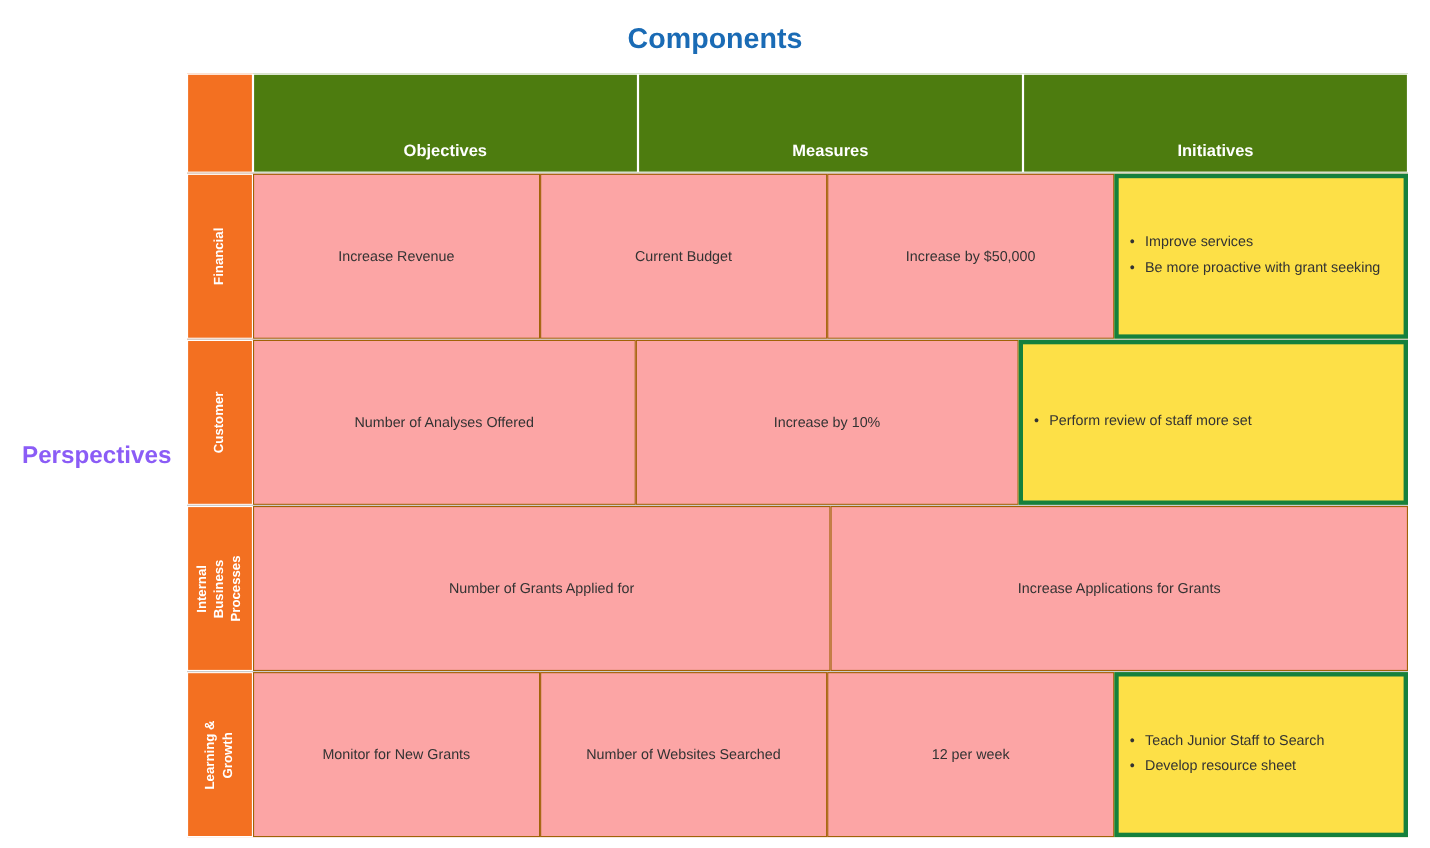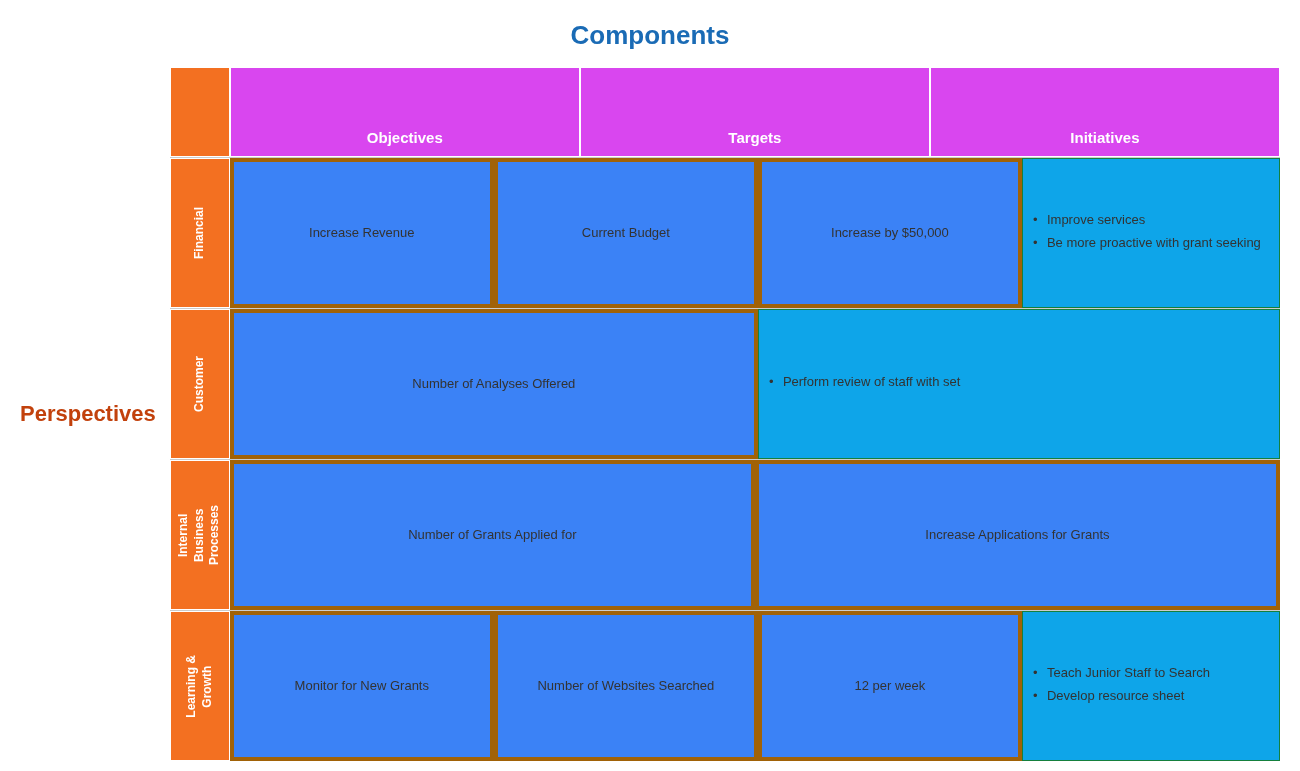--- a/index.html
+++ b/index.html
@@ -33,21 +33,21 @@
 
     .content-area {
       display: flex;
       flex-direction: row;
       align-items: center;
       width: 100%;
       flex: 1;
     }
 
     .perspectives-label {
-      color: #c2410c;
+      color: #8b5cf6;
       font-size: 22px;
       font-weight: bold;
       writing-mode: horizontal-tb;
       margin-right: 14px;
       white-space: nowrap;
     }
 
     .table-outer {
       display: flex;
       flex-direction: column;
@@ -63,21 +63,21 @@
 
     .corner-cell {
       width: 60px;
       flex-shrink: 0;
       background: #f37021;
       border: 1px solid #fff;
     }
 
     .header-cell {
       flex: 1;
-      background: #d946ef;
+      background: #4d7c0f;
       color: #fff;
       font-weight: bold;
       font-size: 15px;
       text-align: center;
       padding: 10px 6px;
       border: 1px solid #fff;
       display: flex;
       align-items: flex-end;
       justify-content: center;
       min-height: 90px;
@@ -114,44 +114,44 @@
       font-size: 12px;
       writing-mode: vertical-rl;
       transform: rotate(180deg);
       text-align: center;
       white-space: pre-line;
       line-height: 1.3;
     }
 
     .data-cell {
       flex: 1;
-      border: 4px solid #a16207;
+      border: 1px solid #a16207;
       padding: 10px 10px;
       font-size: 13px;
       color: #333;
       display: flex;
       align-items: center;
       justify-content: center;
       text-align: center;
       line-height: 1.4;
-      background: #3b82f6;
+      background: #fca5a5;
     }
 
     .initiatives-cell {
       flex: 1;
-      border: 1px solid #15803d;
+      border: 4px solid #15803d;
       padding: 10px 10px;
       font-size: 13px;
       color: #333;
       display: flex;
       align-items: center;
       justify-content: flex-start;
       text-align: left;
       line-height: 1.5;
-      background: #0ea5e9;
+      background: #fde047;
     }
 
     .initiatives-cell ul {
       list-style: none;
       padding: 0;
       margin: 0;
     }
 
     .initiatives-cell ul li {
       padding-left: 14px;
@@ -172,21 +172,21 @@
   <div class="main-title">Components</div>
 
   <div class="content-area">
     <div class="perspectives-label">Perspectives</div>
 
     <div class="table-outer">
 
       <div class="header-row">
         <div class="corner-cell"></div>
         <div class="header-cell">Objectives</div>
-        <div class="header-cell">Targets</div>
+        <div class="header-cell">Measures</div>
         <div class="header-cell">Initiatives</div>
       </div>
 
       <div class="data-rows">
 
         <div class="data-row">
           <div class="row-label-cell">
             <span class="row-label-text">Financial</span>
           </div>
           <div class="data-cell">Increase Revenue</div>
@@ -198,23 +198,24 @@
               <li>Be more proactive with grant seeking</li>
             </ul>
           </div>
         </div>
 
         <div class="data-row">
           <div class="row-label-cell">
             <span class="row-label-text">Customer</span>
           </div>
           <div class="data-cell">Number of Analyses Offered</div>
+          <div class="data-cell">Increase by 10%</div>
           <div class="initiatives-cell">
             <ul>
-              <li>Perform review of staff with set</li>
+              <li>Perform review of staff more set</li>
             </ul>
           </div>
         </div>
 
         <div class="data-row">
           <div class="row-label-cell">
             <span class="row-label-text">Internal<br>Business<br>Processes</span>
           </div>
           <div class="data-cell">Number of Grants Applied for</div>
           <div class="data-cell">Increase Applications for Grants</div>

